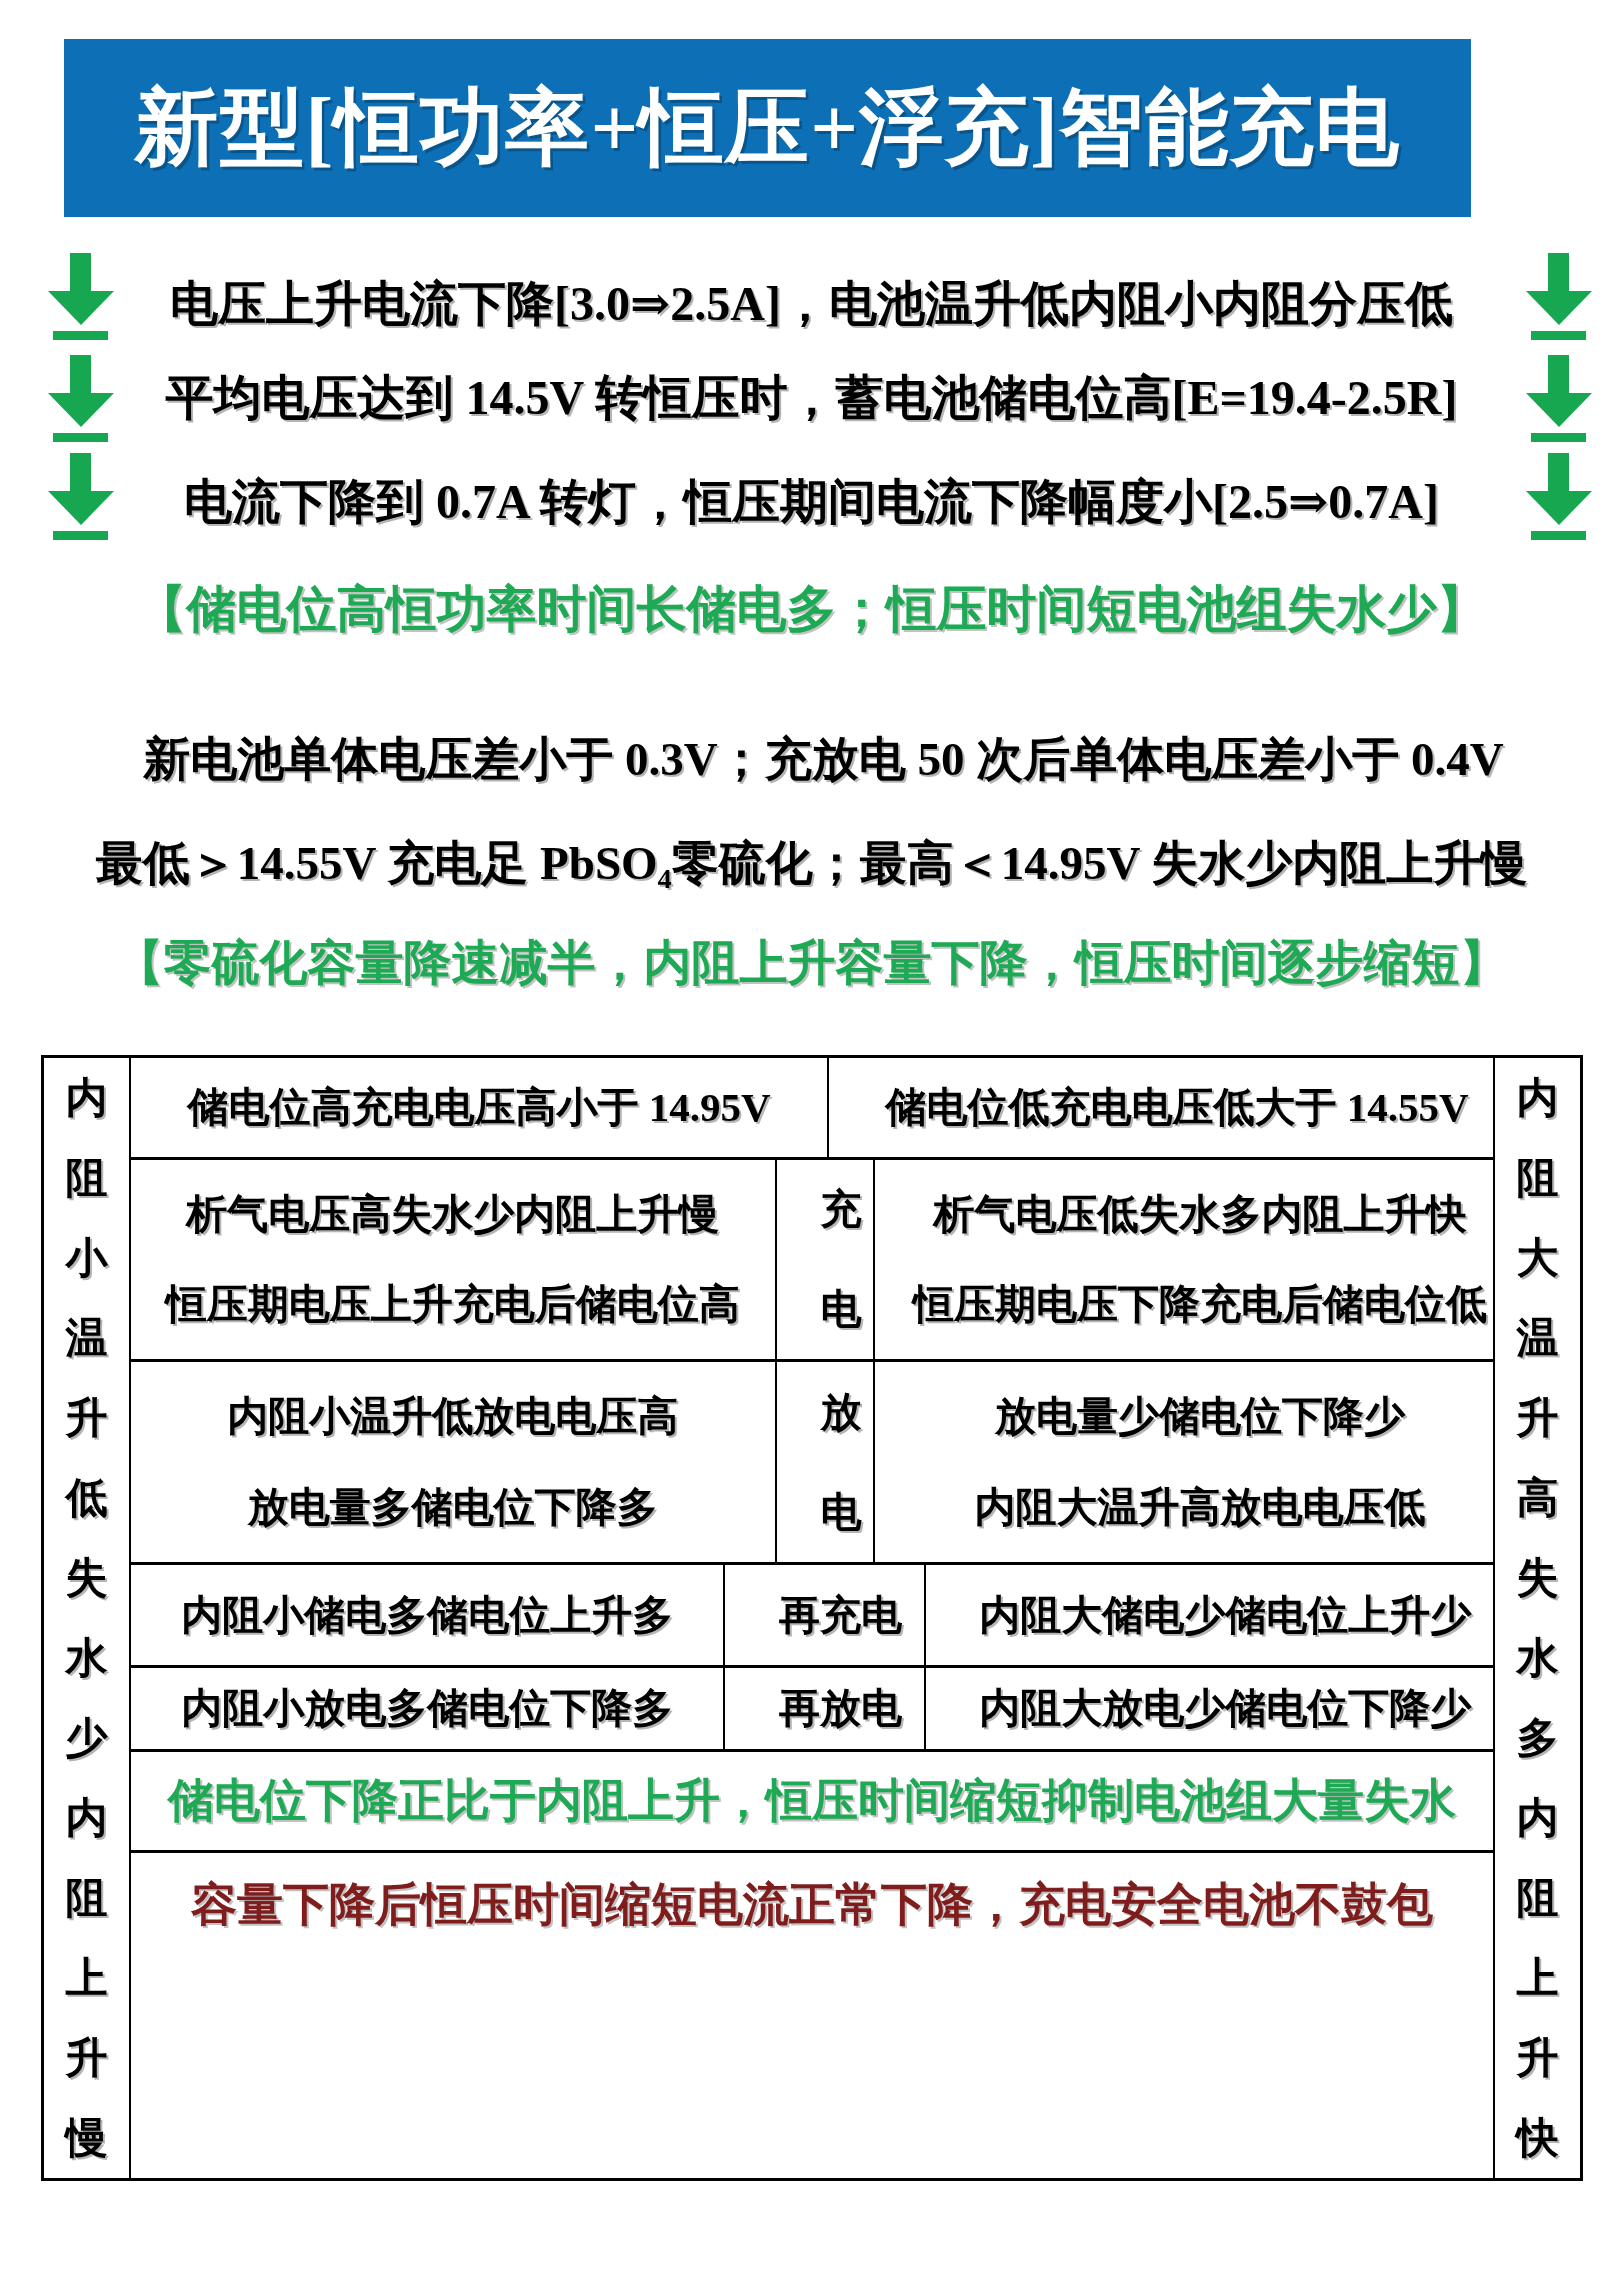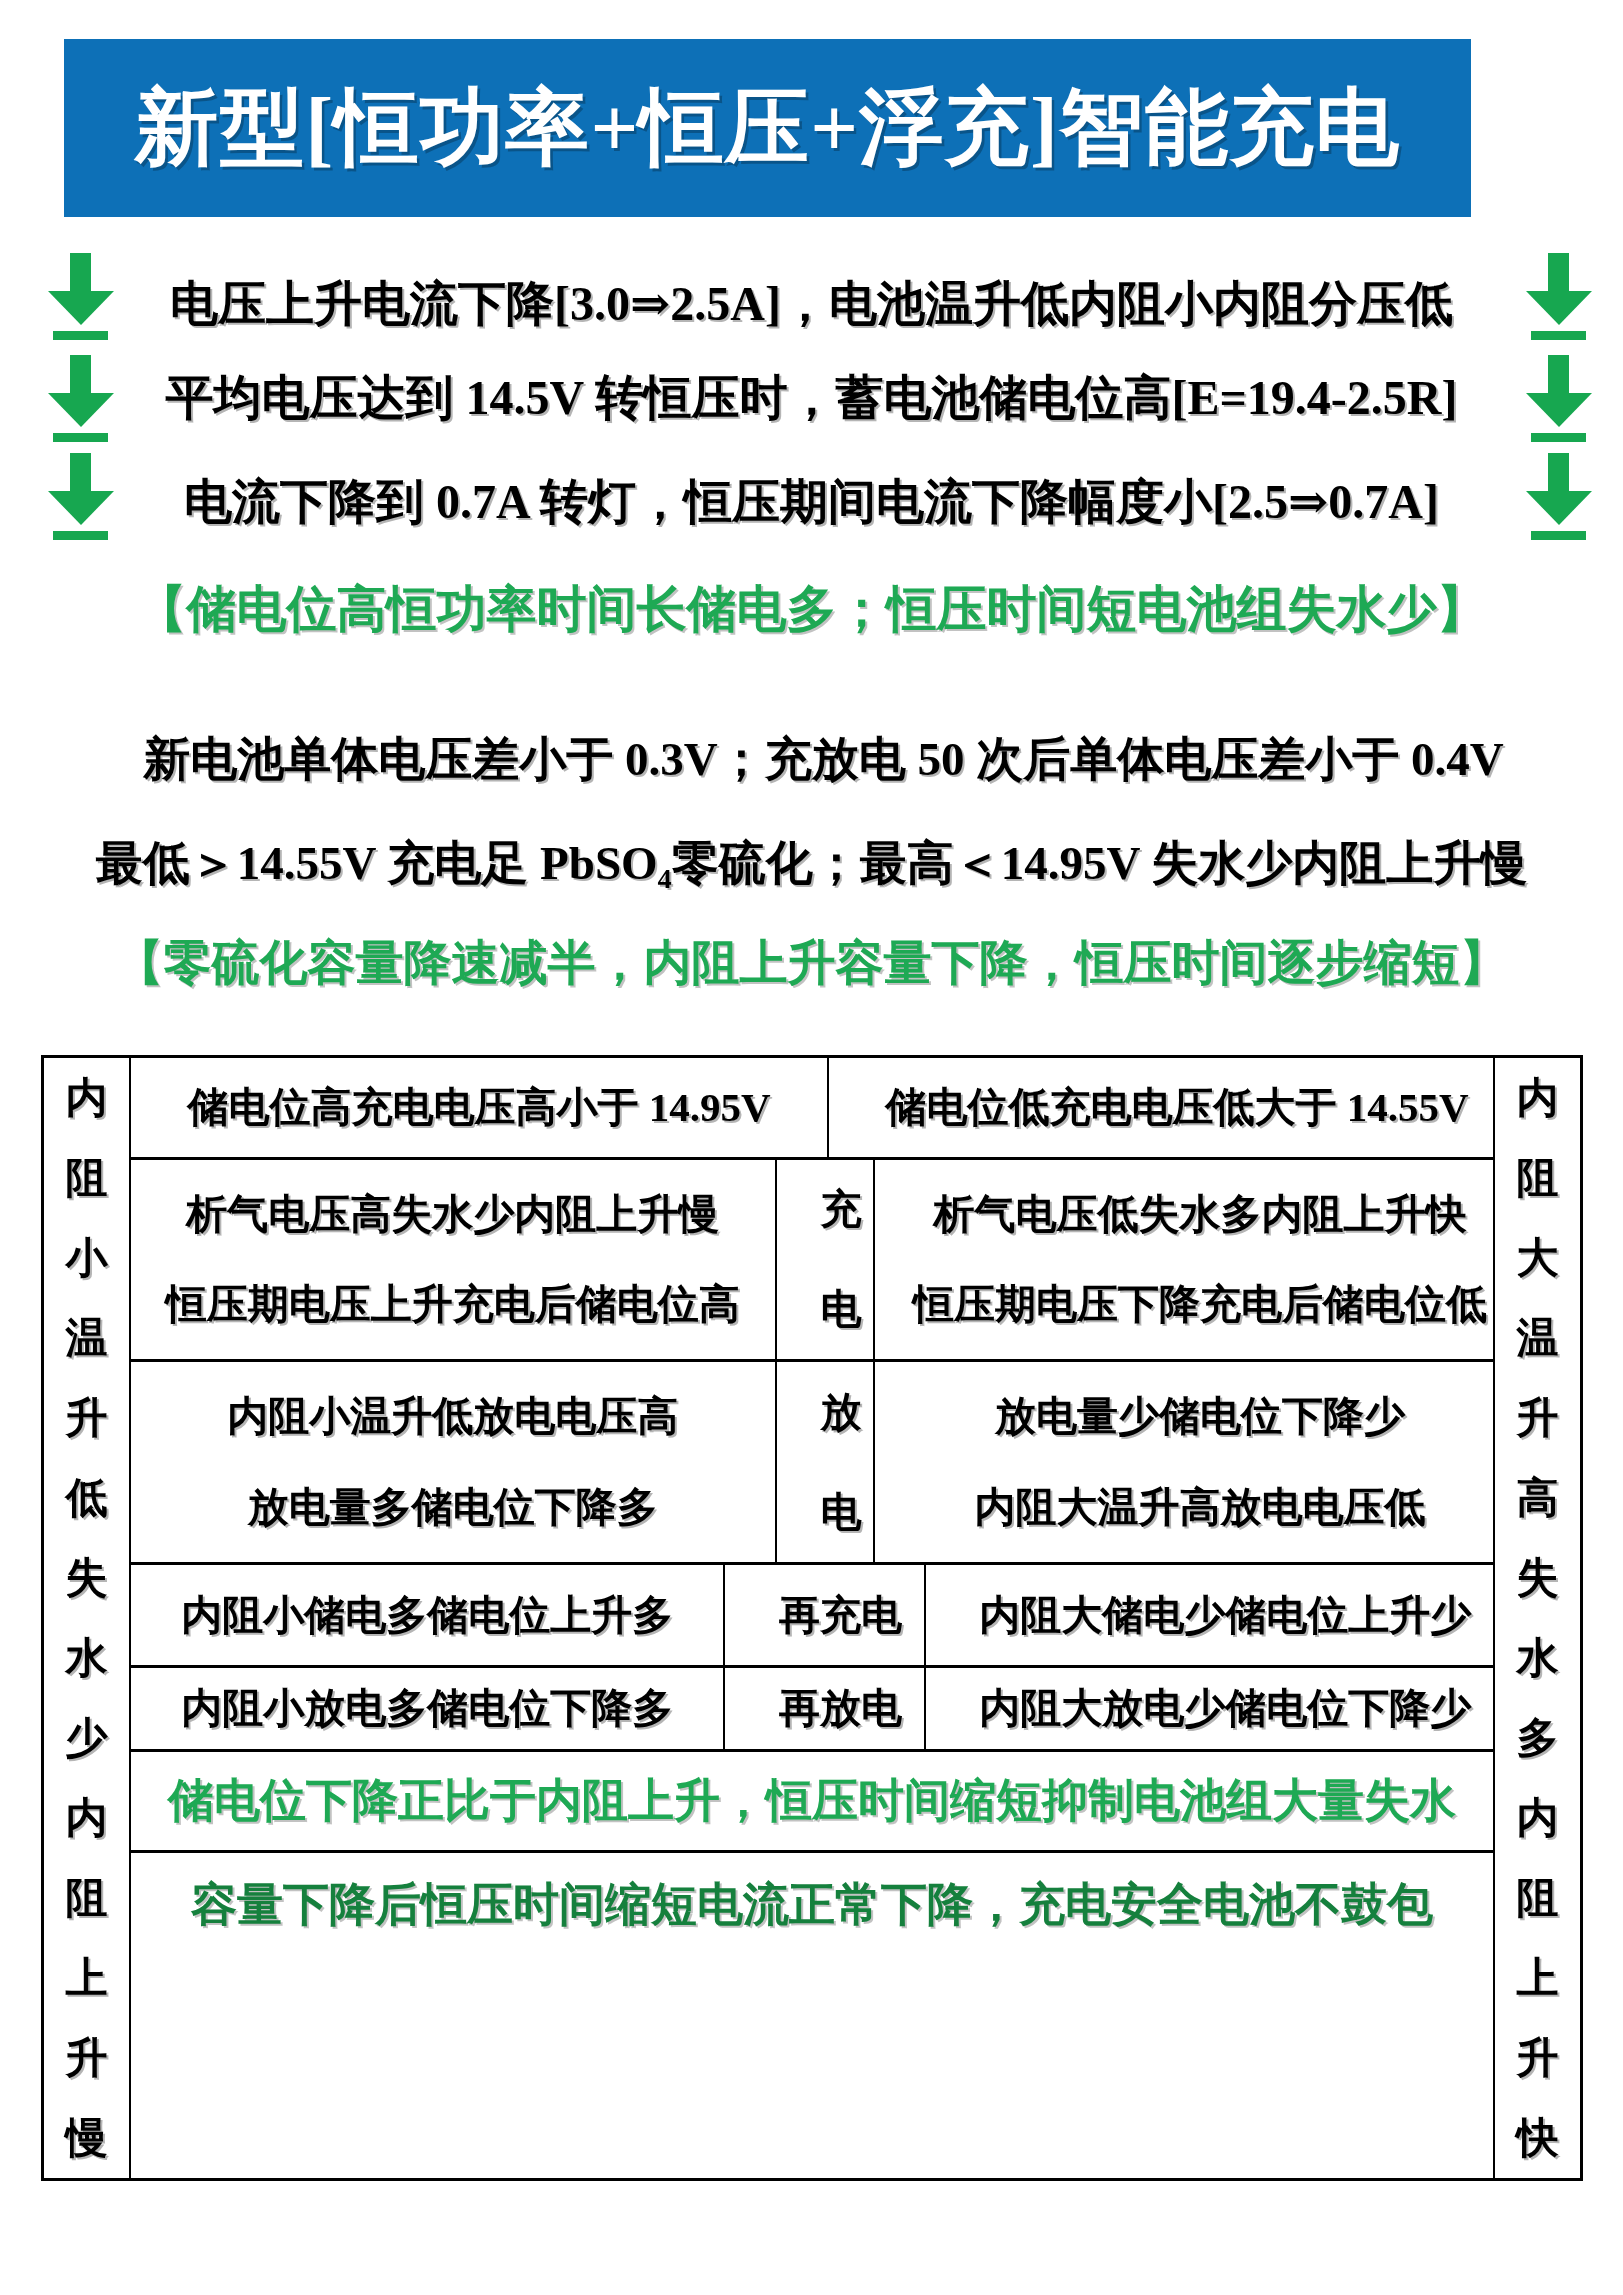--- a/index.html
+++ b/index.html
@@ -204,21 +204,21 @@
       <div class="tcell w-r4r bl">内阻大放电少储电位下降少</div>
     </div>
 
     <div class="trow h-r6">
       <div class="tcell tgreen" style="color: rgb(30, 169, 84);">储电位下降正比于内阻上升，恒压时间缩短抑制电池组大量失水</div>
     </div>
 
 
 
     <div class="trow h-r9">
-      <div class="tcell tgreen" style="color: #15803d; text-align: center;">容量下降后恒压时间缩短电流正常下降，充电安全电池不鼓包</div>
+      <div class="tcell tgreen" style="color: #7f1d1d; text-align: center;">容量下降后恒压时间缩短电流正常下降，充电安全电池不鼓包</div>
     </div>
 
   </div>
 
   <div class="rail rail-right">
       <div>内</div>
       <div>阻</div>
       <div>大</div>
       <div>温</div>
       <div>升</div>

